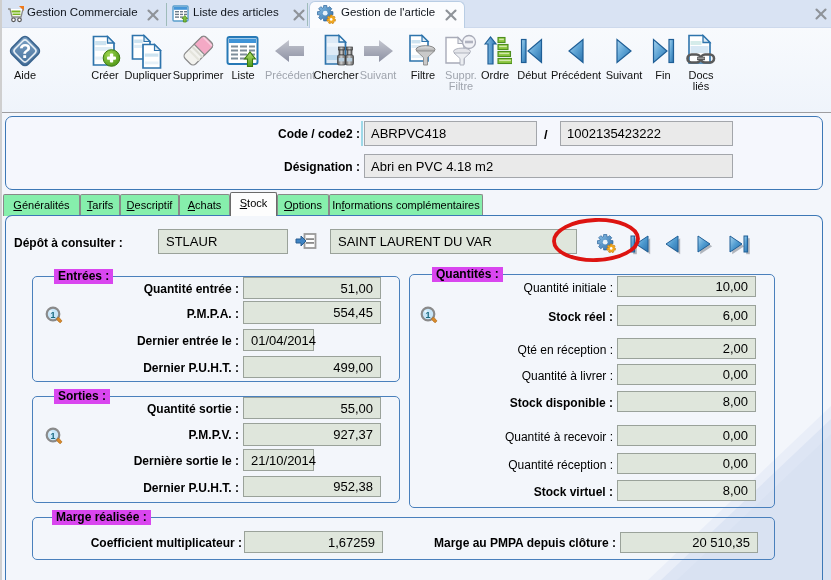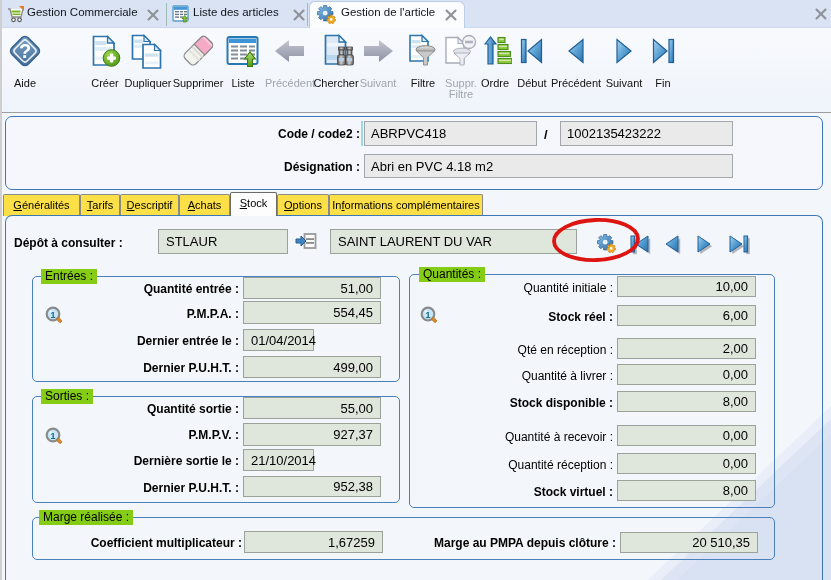--- a/index.html
+++ b/index.html
@@ -13,37 +13,37 @@
 .abs { position:absolute; }
 
 #tabbar { left:0; top:0; width:831px; height:28px; background:#d9e3f3; border-bottom:1px solid #cdd9ec; }
 .mtab { position:absolute; top:0; height:28px; font-size:11.5px; color:#10151c; }
 .mtab .txt { position:absolute; top:6px; }
 .tabsep { position:absolute; top:3px; width:1px; height:23px; background:#9fbcba; }
 #atab { position:absolute; left:309px; top:1px; width:156px; height:28px; background:#fbfcfe; border:1px solid #b9cde4; border-bottom:none; border-radius:6px 6px 0 0; }
 
 #toolbar { left:0; top:28px; width:831px; height:85px; background:linear-gradient(#f8fafd,#eff4fb); border-bottom:1px solid #9d9da0; }
 .titem { position:absolute; top:6px; text-align:center; font-size:11px; color:#111; }
-.titem .lbl { margin-top:10px; line-height:11px; }
+.titem .lbl { margin-top:2px; line-height:11px; }
 .titem.dis .lbl { color:#9fa4ad; }
 .ticon { height:34px; display:flex; align-items:center; justify-content:center; }
 
 #codepanel { left:5px; top:116px; width:818px; height:74px; background:#f5f7fd; border:1px solid #3d78b6; border-radius:7px; }
 .blbl { position:absolute; font-size:12px; font-weight:bold; color:#000; text-align:right; }
 .gfield { position:absolute; background:#eaeaea; border:1px solid #a3a6ab; font-size:13px; color:#000; padding:0 6px; display:flex; align-items:center; }
 
-.stab { position:absolute; top:194px; height:22px; background:#fde047; border:1px solid #898989; border-bottom:none; border-radius:2px 2px 0 0; font-size:11px; color:#000; text-align:center; padding-top:4px; white-space:nowrap; overflow:hidden; }
+.stab { position:absolute; top:194px; height:22px; background:#86efac; border:1px solid #898989; border-bottom:none; border-radius:2px 2px 0 0; font-size:11px; color:#000; text-align:center; padding-top:4px; white-space:nowrap; overflow:hidden; }
 #stabactive { top:192px; height:24px; background:#fdfdfd; border:1px solid #6a6a6a; border-bottom:none; font-weight:normal; z-index:5; }
 
 #outer { left:5px; top:215px; width:818px; height:365px; border:1px solid #3d78b6; border-radius:7px 7px 0 0; border-bottom:none; z-index:2; }
 
 #wm { left:0; top:0; width:831px; height:580px; z-index:1; }
 
 .gbox { position:absolute; border:1px solid #4a80bc; border-radius:5px; z-index:2; }
-.gcap { position:absolute; top:-8px; font-size:12px; font-weight:normal; background:#84cc16; padding:0 4px; line-height:15px; }
+.gcap { position:absolute; top:-8px; font-size:12px; font-weight:bold; background:#d946ef; padding:0 4px; line-height:15px;margin-left:13px; }
 .sfield { position:absolute; background:#dfe6dc; border:1px solid #9aa29a; font-size:13px; color:#000; display:flex; align-items:center; z-index:3; }
 .sfield.num { justify-content:flex-end; padding-right:7px; }
 .sfield.txt { padding-left:7px; }
 .flbl { position:absolute; font-size:12px; color:#000; text-align:right; z-index:3; }
 .flbl.b { font-weight:bold; }
 svg { display:block; }
 </style>
 </head>
 <body>
 <div class="abs" style="left:0;top:0;width:2px;height:580px;background:#cfcfcf;z-index:50;"></div>
@@ -387,20 +387,37 @@
 <div class="titem" style="left:648px;width:30px;">
   <div class="ticon">
         <svg width="24" height="34" viewBox="0 0 24 34">
     <polygon points="2.5,5.5 2.5,28.5 16,17" fill="url(#med)" stroke="#1e5e96" stroke-width="1.2"></polygon>
     <rect x="18" y="5.5" width="4.5" height="23" fill="url(#med)" stroke="#1e5e96" stroke-width="1.2"></rect>
   </svg>
       </div>
   <div class="lbl">Fin</div>
 </div>
 
+<div class="titem" style="left:681px;width:40px;">
+  <div class="ticon">
+        <svg width="34" height="34" viewBox="0 0 34 34">
+    <path d="M5 1.5 L19 1.5 L26 8.5 L26 29 L5 29 Z" fill="#fff" stroke="#2e74ac" stroke-width="1.6"></path>
+    <path d="M19 1.5 L19 8.5 L26 8.5 Z" fill="#dceaf4" stroke="#2e74ac" stroke-width="1.3"></path>
+    <rect x="6.5" y="7" width="11" height="4" fill="#d5ecea"></rect>
+    <rect x="6.5" y="12" width="18" height="7" fill="#d7e8f4"></rect>
+    <g fill="none" stroke="#5a5a5a" stroke-width="2.6">
+      <rect x="3.5" y="20.5" width="13" height="8" rx="4"></rect>
+      <rect x="17" y="20.5" width="13" height="8" rx="4"></rect>
+    </g>
+    <line x1="13" y1="24.5" x2="21" y2="24.5" stroke="#5a5a5a" stroke-width="3.4"></line>
+    <line x1="13.5" y1="24.2" x2="20.5" y2="24.2" stroke="#b8b8b8" stroke-width="1"></line>
+  </svg>
+      </div>
+  <div class="lbl">Docs<br>liés</div>
+</div>
 </div>
 
 <div class="abs" id="codepanel"></div>
 <div class="blbl" style="left:160px;top:127px;width:200px;">Code / code2 :</div>
 <div class="gfield" style="left:364px;top:121px;width:173px;height:25px;">ABRPVC418</div>
 <div class="abs" style="left:544px;top:127px;font-size:13px;font-weight:bold;">/</div>
 <div class="gfield" style="left:560px;top:121px;width:173px;height:25px;">1002135423222</div>
 <div class="blbl" style="left:160px;top:160px;width:200px;">Désignation :</div>
 <div class="gfield" style="left:364px;top:154px;width:369px;height:24px;">Abri en PVC 4.18 m2</div>
 

